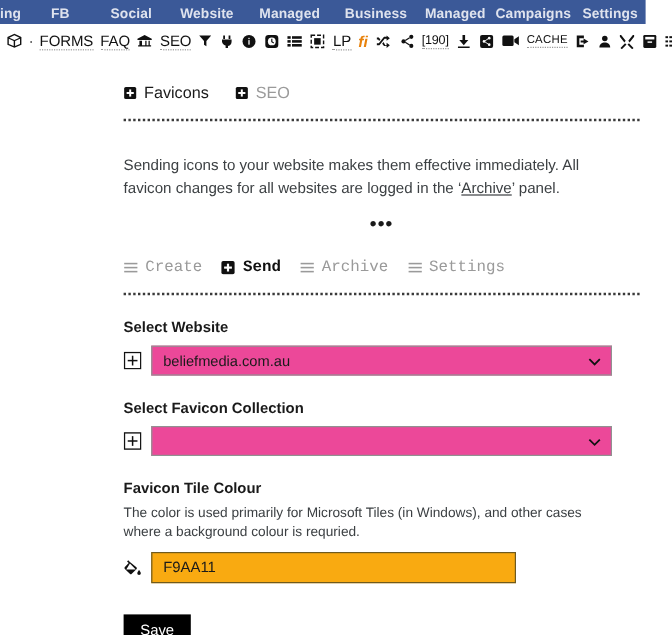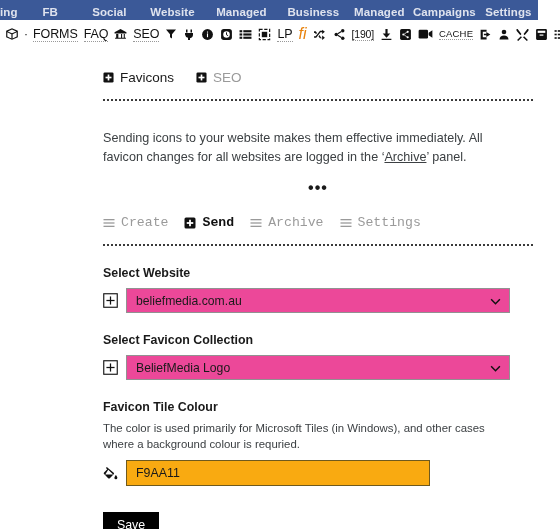--- a/index.html
+++ b/index.html
@@ -68,21 +68,21 @@
   }
   .tb svg { display: block; }
   .tb-txt {
     font-size: 12.5px;
     font-weight: 400;
     letter-spacing: -.1px;
     border-bottom: 1px dotted #999;
     line-height: 14px;
   }
   .tb-dot { font-size: 12px; padding: 0 2px; }
-  .tb-fi { color: #e8820c; font-weight: 400; font-size: 16px; font-style: italic; }
+  .tb-fi { color: #e8820c; font-weight: 700; font-size: 13px; font-style: italic; }
   .tb-num { font-size: 10.5px; letter-spacing: -.2px; border-bottom: 1px dotted #999; }
   .tb-cache { font-size: 9.5px; letter-spacing: .2px; border-bottom: 1px dotted #999; }
 
   
   .content {
     position: absolute;
     top: 46px;
     left: 0;
     width: 560px;
   }
@@ -496,21 +496,20 @@
       <div class="flabel">Select Favicon Collection</div>
       <div class="ctlrow">
         <span class="ctl-icon">
           <svg width="15" height="15" viewBox="0 0 24 24">
               <rect x="1.2" y="1.2" width="21.6" height="21.6" fill="none" stroke="#111" stroke-width="1.8"></rect>
               <rect x="11" y="5.5" width="2" height="13" fill="#111"></rect>
               <rect x="5.5" y="11" width="13" height="2" fill="#111"></rect>
             </svg>
         </span>
         <div class="select">
-          <span>BeliefMedia Logo</span>
           <span class="caret">
             <svg width="11" height="7" viewBox="0 0 12 8">
                 <path d="M1 1.5 6 6.5 11 1.5" stroke="#111" stroke-width="1.7" fill="none"></path>
               </svg>
           </span>
         </div>
       </div>
     </div>
 
     <div class="field">

